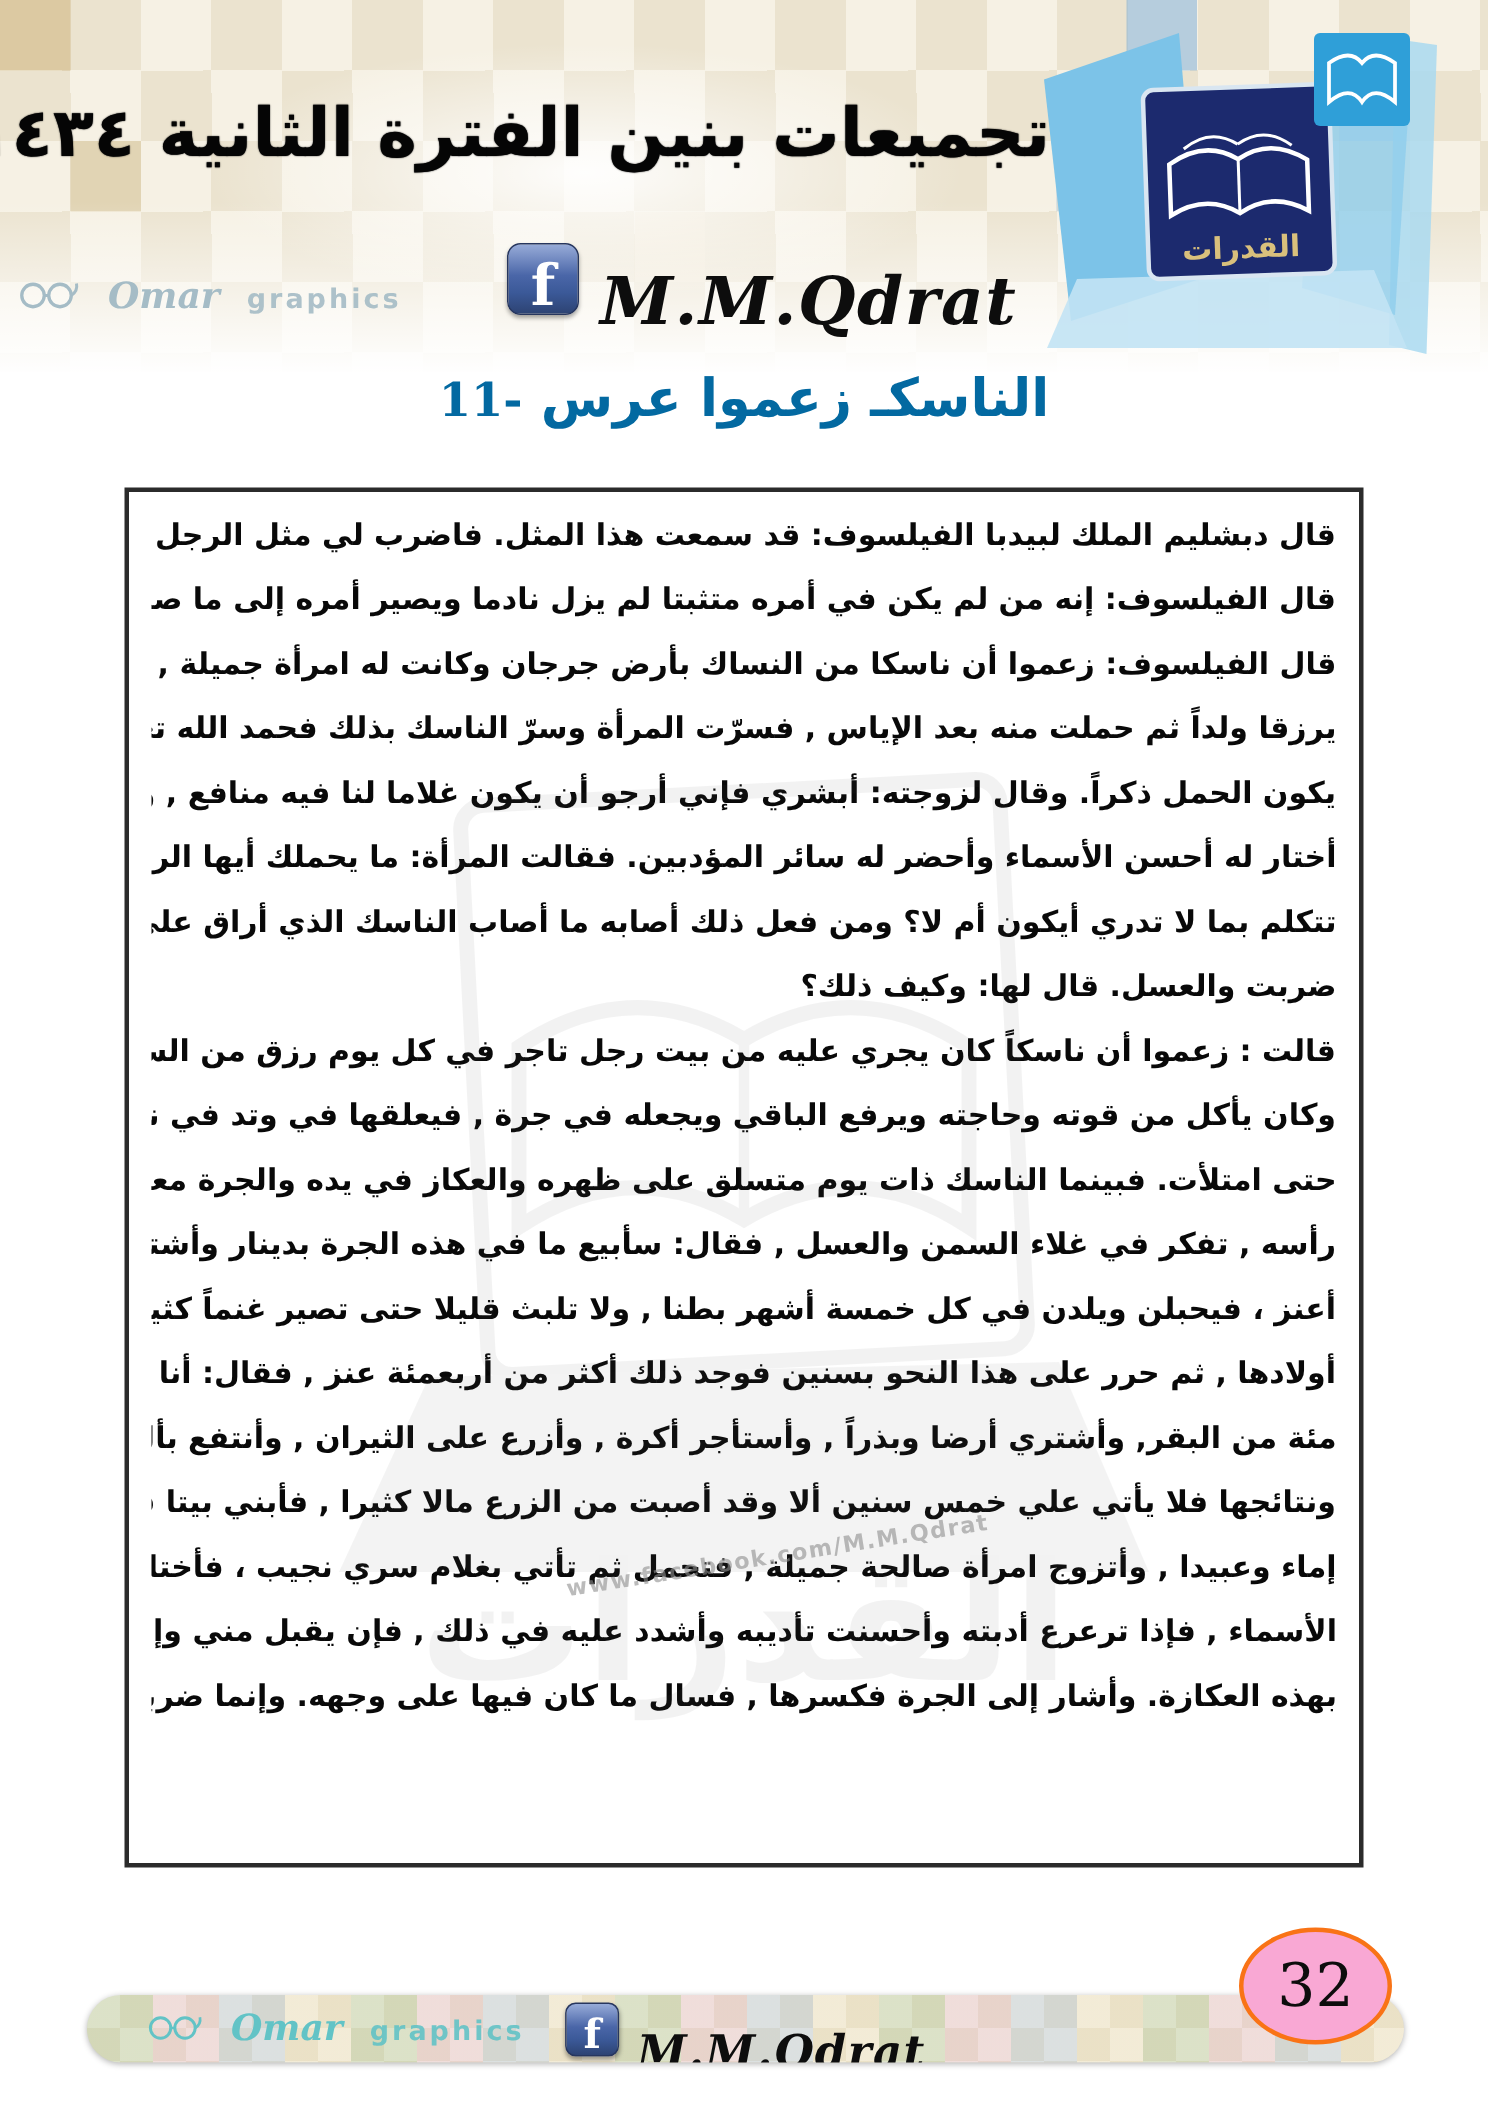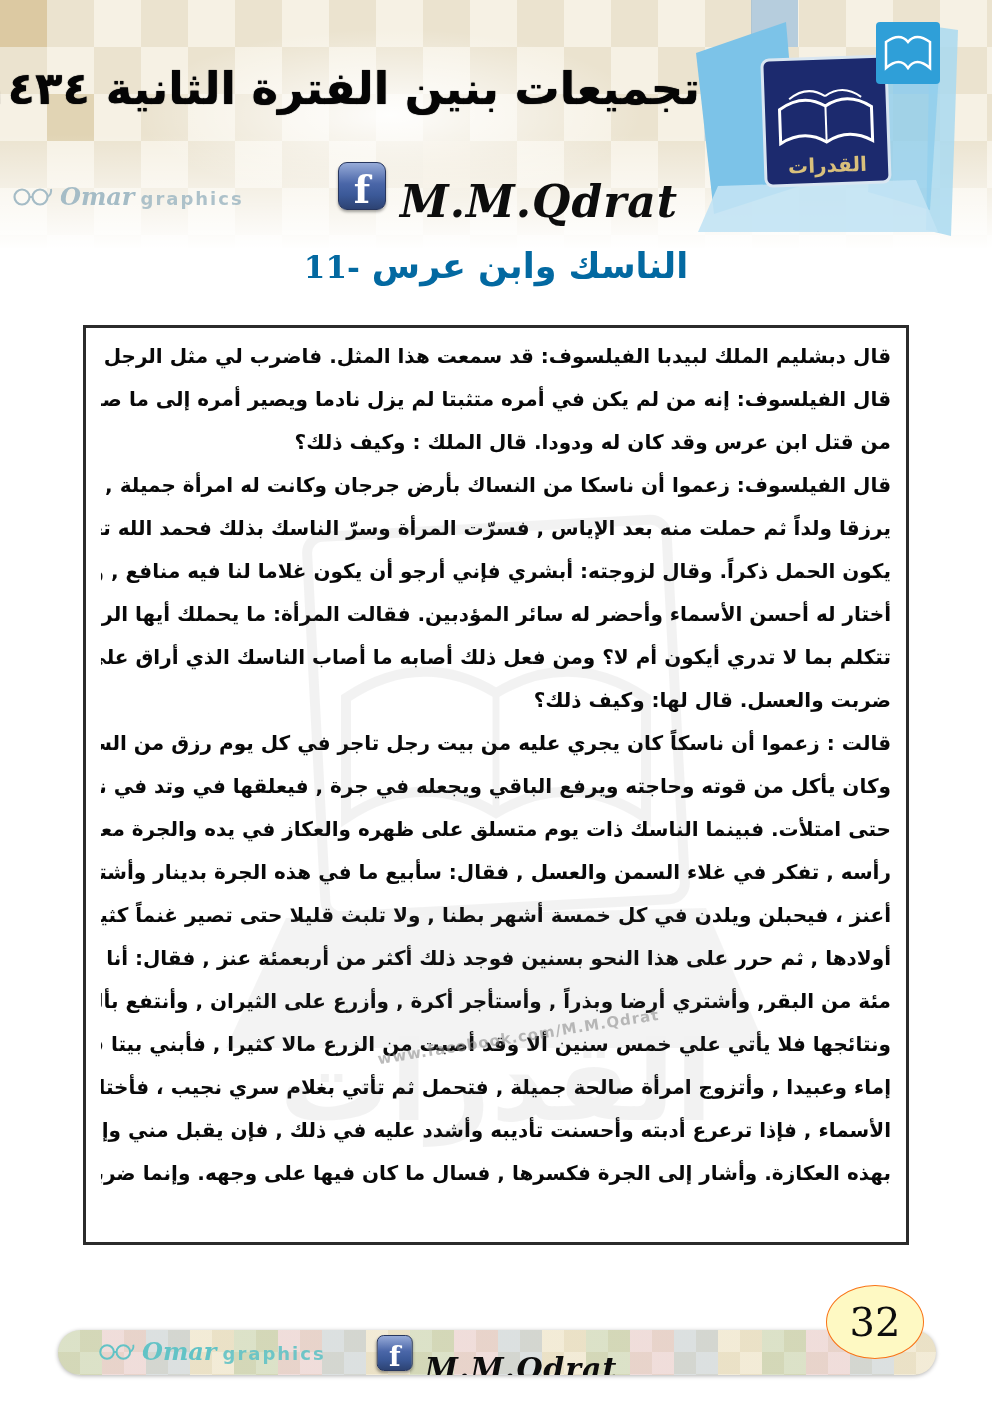--- a/index.html
+++ b/index.html
@@ -29,21 +29,21 @@
 
   .brand-row{position:absolute;top:144px;left:338px;display:flex;align-items:center;gap:14px;}
   .fb-icon{width:46px;height:46px;border-radius:9px;
     background:linear-gradient(180deg,#97abd8 0%,#4a66a8 45%,#3b5998 70%,#2d4373 100%);
     border:1px solid #27365e;color:#fff;font-family:"DejaVu Serif",serif;font-weight:bold;
     font-size:38px;display:flex;align-items:flex-end;justify-content:center;line-height:.95;
     box-shadow:0 2px 3px rgba(0,0,0,.35);}
   .brand-text{font-family:"DejaVu Serif",serif;font-style:italic;font-weight:bold;
     font-size:44px;color:#0d0d0d;letter-spacing:1px;margin-top:32px;}
 
-  .omar{position:absolute;display:flex;align-items:baseline;gap:6px;}
+  .omar{position:absolute;display:flex;align-items:baseline;gap:18px;}
   .omar.top{left:12px;top:182px;color:#a5bcc6;}
   .omar .omar-script{font-family:"DejaVu Serif",serif;font-style:italic;font-weight:bold;font-size:24px;}
   .omar .omar-rest{font-size:18px;letter-spacing:2px;font-weight:bold;opacity:.9;}
   .omar svg{align-self:center;}
 
   .qdrat-logo{position:absolute;left:678px;top:8px;width:302px;height:244px;}
 
   
   .page-title{position:absolute;top:246px;left:0;width:100%;display:flex;justify-content:center;
     align-items:baseline;gap:12px;direction:ltr;color:#0369a1;font-weight:bold;}
@@ -70,22 +70,22 @@
         rgba(150,180,212,.28) 88px 132px, rgba(232,220,178,.28) 132px 176px),
       conic-gradient(#ebe3cf 90deg,#f6f1e4 90deg 180deg,#ebe3cf 180deg 270deg,#f6f1e4 270deg);
     background-size:176px 44px, 44px 44px;}
   .footer-inner{position:absolute;inset:0;display:flex;align-items:center;}
   .omar.bottom{left:40px;top:7px;color:#62c3c6;}
   .footer-brand{position:absolute;left:50%;top:0;height:45px;transform:translateX(-50%);
     display:flex;align-items:center;gap:12px;}
   .footer-brand .fb-icon{width:34px;height:34px;font-size:27px;border-radius:7px;}
   .footer-brand .brand-text{font-size:30px;}
 
-  .page-num{position:absolute;top:1285px;left:826px;width:96px;height:72px;background:#fef9c3;
-    border:1px solid #f97316;border-radius:50%;display:flex;align-items:center;justify-content:center;
+  .page-num{position:absolute;top:1285px;left:826px;width:96px;height:72px;background:#f9a8d4;
+    border:3px solid #f97316;border-radius:50%;display:flex;align-items:center;justify-content:center;
     font-family:"DejaVu Serif",serif;font-size:40px;color:#0d0d0d;z-index:5;}
 </style>
 </head>
 <body>
 
 <div class="page">
 
   <div class="header-tiles">
     <div class="tile t1"></div>
     <div class="tile t2"></div>
@@ -126,36 +126,35 @@
       <text x="148" y="164" text-anchor="middle" fill="#d9c07c" font-size="20" font-weight="bold">القدرات</text>
     </g>
     <g>
       <rect x="198" y="14" width="64" height="62" rx="4" fill="#2f9fd8"></rect>
       <path d="M208 60 Q222 48 230 60 Q238 48 252 60 L252 34 Q238 24 230 34 Q222 24 208 34 Z" fill="none" stroke="#ffffff" stroke-width="2.5"></path>
     </g>
   </svg>
 
   <h1 class="page-title" style="margin:0;">
     <span class="num">11-</span>
-    <span class="ar">الناسك وابن عرس</span>
+    <span class="ar">الناسكـ زعموا عرس</span>
   </h1>
 
   <div class="story-box">
     <svg class="watermark" viewBox="0 0 640 700">
       <rect x="150" y="80" width="360" height="380" rx="16" fill="none" stroke="#555" stroke-width="10" transform="rotate(-3 330 270)"></rect>
       <path d="M180 250 Q255 200 330 245 Q405 200 480 250 L480 370 Q405 320 330 365 Q255 320 180 370 Z" fill="none" stroke="#555" stroke-width="10"></path>
       <line x1="330" y1="245" x2="330" y2="365" stroke="#555" stroke-width="7"></line>
       <polygon points="120,470 540,460 600,600 60,600" fill="#666"></polygon>
       <text x="330" y="672" text-anchor="middle" fill="#555" font-size="110" font-weight="bold">القدرات</text>
     </svg>
     <div class="wm-url">www.facebook.com/M.M.Qdrat</div>
 
     <p class="story-line">قال دبشليم الملك لبيدبا الفيلسوف: قد سمعت هذا المثل. فاضرب لي مثل الرجل العجلان في</p>
     <p class="story-line">قال الفيلسوف: إنه من لم يكن في أمره متثبتا لم يزل نادما ويصير أمره إلى ما صار إليه الناسك</p>
-    <p class="story-line">من قتل ابن عرس وقد كان له ودودا. قال الملك : وكيف ذلك؟</p>
     <p class="story-line">قال الفيلسوف: زعموا أن ناسكا من النساك بأرض جرجان وكانت له امرأة جميلة , فمكثا زمناً لم</p>
     <p class="story-line">يرزقا ولداً ثم حملت منه بعد الإياس , فسرّت المرأة وسرّ الناسك بذلك فحمد الله تعالى وسأله أن</p>
     <p class="story-line">يكون الحمل ذكراً. وقال لزوجته: أبشري فإني أرجو أن يكون غلاما لنا فيه منافع , وقرة عين ,</p>
     <p class="story-line">أختار له أحسن الأسماء وأحضر له سائر المؤدبين. فقالت المرأة: ما يحملك أيها الرجل على أن</p>
     <p class="story-line">تتكلم بما لا تدري أيكون أم لا؟ ومن فعل ذلك أصابه ما أصاب الناسك الذي أراق على رأسه</p>
     <p class="story-line">ضربت والعسل. قال لها: وكيف ذلك؟</p>
     <p class="story-line">قالت : زعموا أن ناسكاً كان يجري عليه من بيت رجل تاجر في كل يوم رزق من السمن والعسل ,</p>
     <p class="story-line">وكان يأكل من قوته وحاجته ويرفع الباقي ويجعله في جرة , فيعلقها في وتد في ناحية البيت</p>
     <p class="story-line">حتى امتلأت. فبينما الناسك ذات يوم متسلق على ظهره والعكاز في يده والجرة معلقة على</p>
     <p class="story-line">رأسه , تفكر في غلاء السمن والعسل , فقال: سأبيع ما في هذه الجرة بدينار وأشتري به  عشرة</p>

